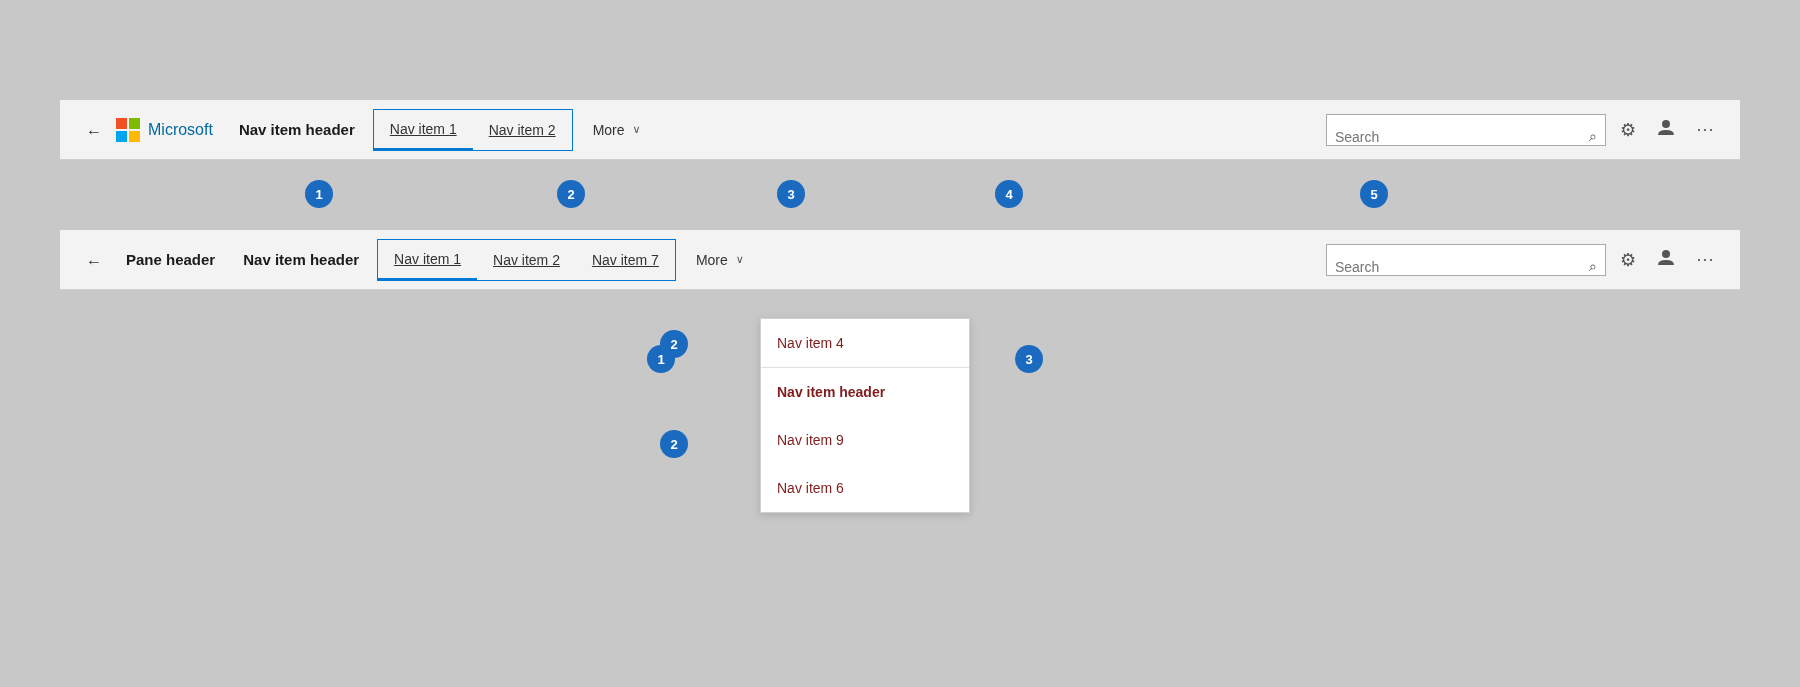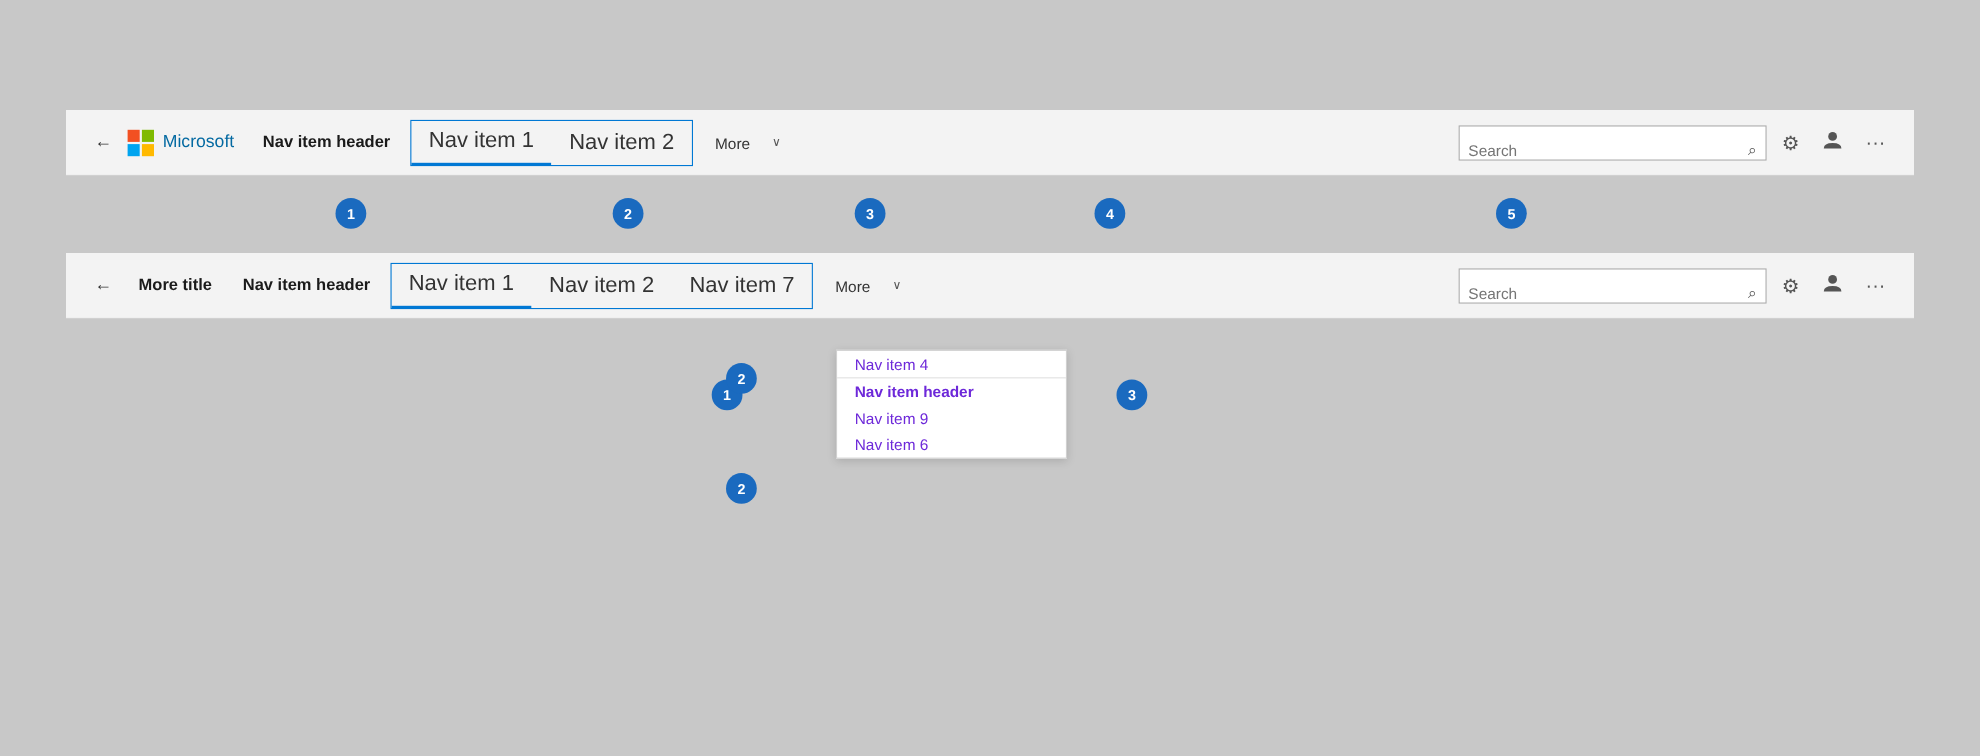--- a/index.html
+++ b/index.html
@@ -91,47 +91,48 @@
     }
 
     .nav-items-group {
       display: flex;
       align-items: center;
       border: 1.5px solid #0078d4;
       height: 42px;
     }
 
     .nav-item {
-      font-size: 20px;
+      font-size: 14px;
       color: #333;
       padding: 0 16px;
       height: 100%;
       display: flex;
       align-items: center;
       cursor: pointer;
       white-space: nowrap;
       border: none;
       background: none;
+      text-decoration: underline;
     }
 
     .nav-item.active {
       border-bottom: 2px solid #0078d4;
     }
 
     .more-btn {
       font-size: 14px;
       color: #333;
       padding: 0 12px;
       height: 42px;
       display: flex;
       align-items: center;
       cursor: pointer;
       background: none;
       border: none;
-      gap: 20px;
+      gap: 8px;
       white-space: nowrap;
     }
 
     .chevron-down {
       font-size: 11px;
       color: #555;
     }
 
     .search-box {
       display: flex;
@@ -192,23 +193,23 @@
     .dropdown-menu {
       position: absolute;
       background: #fff;
       border: 1px solid #d0d0d0;
       box-shadow: 0 2px 8px rgba(0,0,0,0.15);
       z-index: 20;
       min-width: 200px;
     }
 
     .dropdown-item {
-      padding: 4px 16px;
-      font-size: 14px;
-      color: #6d28d9;
+      padding: 16px 16px;
+      font-size: 14px;
+      color: #7f1d1d;
       cursor: pointer;
       white-space: nowrap;
       border: none;
       background: none;
       width: 100%;
       text-align: left;
     }
 
     .dropdown-item.header {
       font-weight: 700;
@@ -277,21 +278,21 @@
   <button class="icon-btn">
     <span>···</span>
   </button>
 </div>
 
 <div class="navbar navbar-2">
   <button class="nav-back-btn">
     <span>←</span>
   </button>
 
-  <span class="pane-title">More title</span>
+  <span class="pane-title">Pane header</span>
   <span class="nav-item-header">Nav item header</span>
 
   <div class="nav-items-group">
     <button class="nav-item active">
       <span>Nav item 1</span>
     </button>
     <button class="nav-item">
       <span>Nav item 2</span>
     </button>
     <button class="nav-item">

